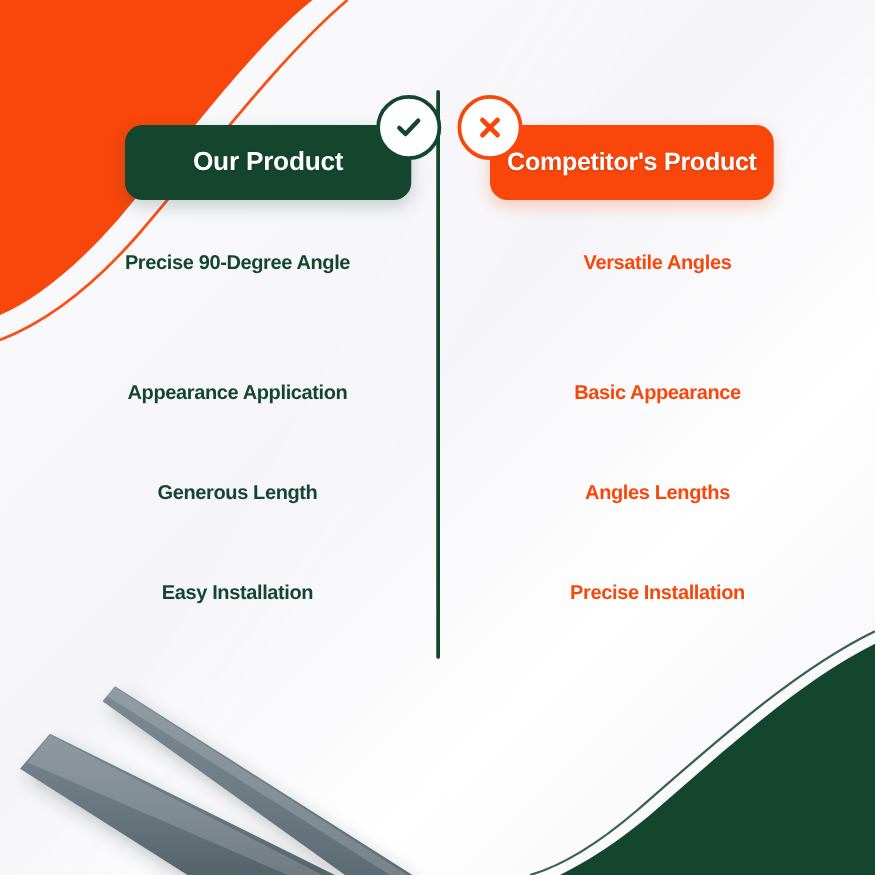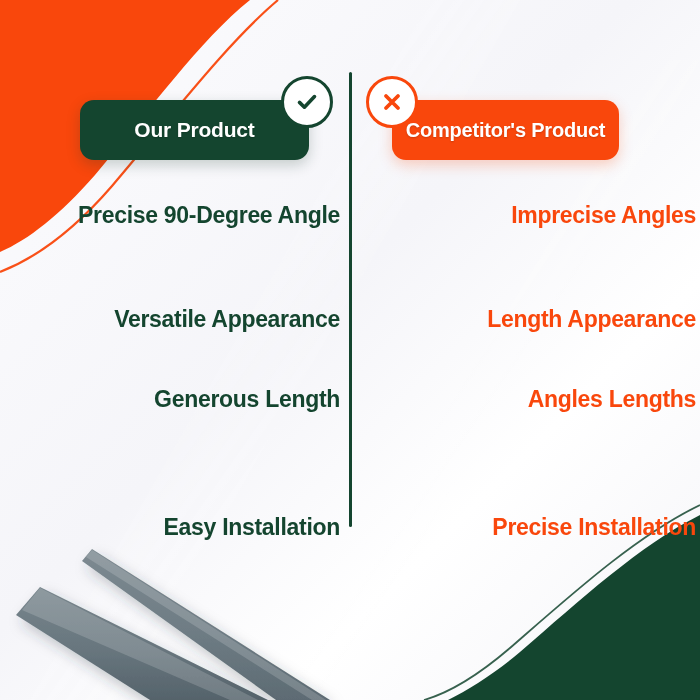--- a/index.html
+++ b/index.html
@@ -35,21 +35,21 @@
     background: #14452f;
     border-radius: 2px;
   }
 
   
   .col {
     position: absolute;
     top: 100px;
     width: 340px;
   }
-  .col-left  { left: 0; }
+  .col-left  { left: 20px; }
   .col-right { left: 356px; }
 
   
   .pill-wrap {
     position: relative;
     height: 62px;
   }
   .pill {
     position: absolute;
     top: 0;
@@ -109,30 +109,30 @@
   .features {
     position: absolute;
     top: 84px;
     left: 0;
     width: 340px;
   }
   .feature {
     position: absolute;
     left: 0;
     width: 340px;
-    text-align: right;
-    font-size: 23px;
+    text-align: center;
+    font-size: 16px;
     font-weight: bold;
     line-height: 1.35;
     letter-spacing: -0.3px;
   }
   .f0 { top: 16px;  }
   .f1 { top: 120px; }
   .f2 { top: 200px; }
-  .f3 { top: 280px; margin-top: 48px; }
+  .f3 { top: 280px; }
   .col-left  .feature { color: #14452f; }
   .col-right .feature { color: #f9470c; }
   .col-right .f0 { top: 16px; }
 </style>
 </head>
 <body>
 
 <div id="canvas">
 
   <svg class="deco" viewBox="0 0 700 700" xmlns="http://www.w3.org/2000/svg">
@@ -203,41 +203,41 @@
 
       <div class="badge badge-check">
         <svg width="26" height="26" viewBox="0 0 26 26" xmlns="http://www.w3.org/2000/svg">
           <path d="M5.5 13.4 L10.4 18.2 L20.5 7.6" fill="none" stroke="#14452F" stroke-width="3.6" stroke-linecap="round" stroke-linejoin="round"></path>
         </svg>
       </div>
     </div>
 
     <div class="features">
       <div class="feature f0">Precise 90-Degree Angle</div>
-      <div class="feature f1">Versatile Appearance</div>
+      <div class="feature f1">Appearance Application</div>
       <div class="feature f2">Generous Length</div>
       <div class="feature f3">Easy Installation</div>
     </div>
   </div>
 
   <div class="col col-right">
 
     <div class="pill-wrap">
       <div class="pill pill-orange">
         <span class="pill-label">Competitor's Product</span>
       </div>
 
       <div class="badge badge-x">
         <svg width="24" height="24" viewBox="0 0 24 24" xmlns="http://www.w3.org/2000/svg">
           <path d="M6 6 L18 18 M18 6 L6 18" fill="none" stroke="#F9470C" stroke-width="3.8" stroke-linecap="round"></path>
         </svg>
       </div>
     </div>
 
     <div class="features">
-      <div class="feature f0">Imprecise Angles</div>
-      <div class="feature f1">Length Appearance</div>
+      <div class="feature f0">Versatile Angles</div>
+      <div class="feature f1">Basic Appearance</div>
       <div class="feature f2">Angles Lengths</div>
       <div class="feature f3">Precise Installation</div>
     </div>
   </div>
 
 </div>
 
 </body></html>

